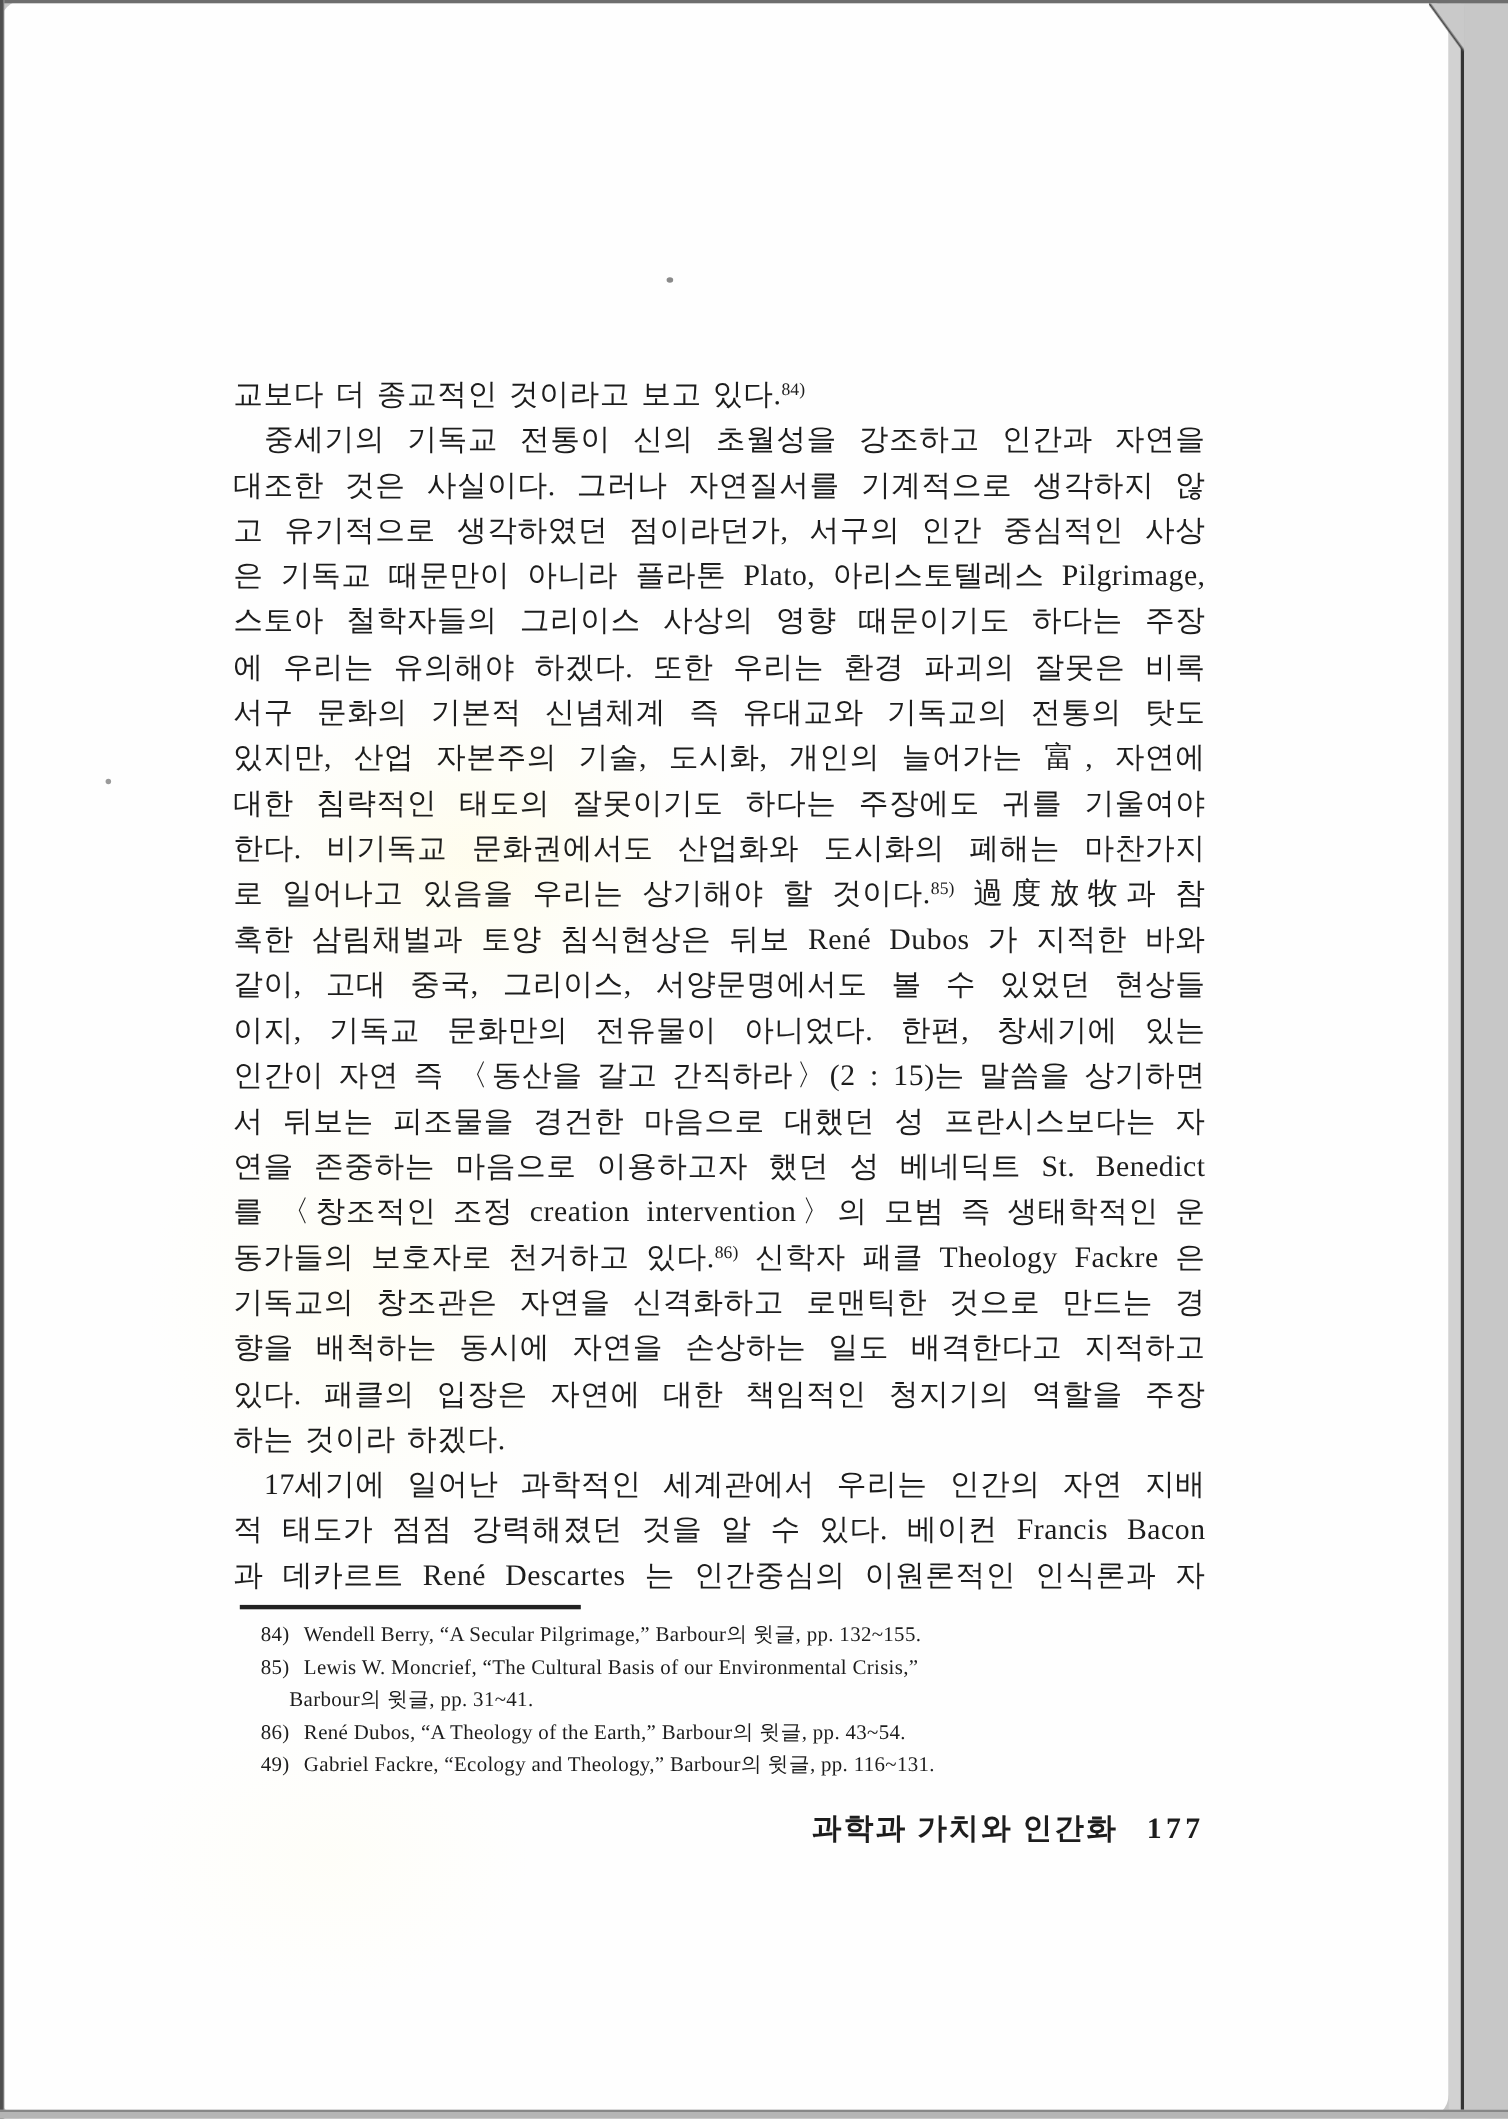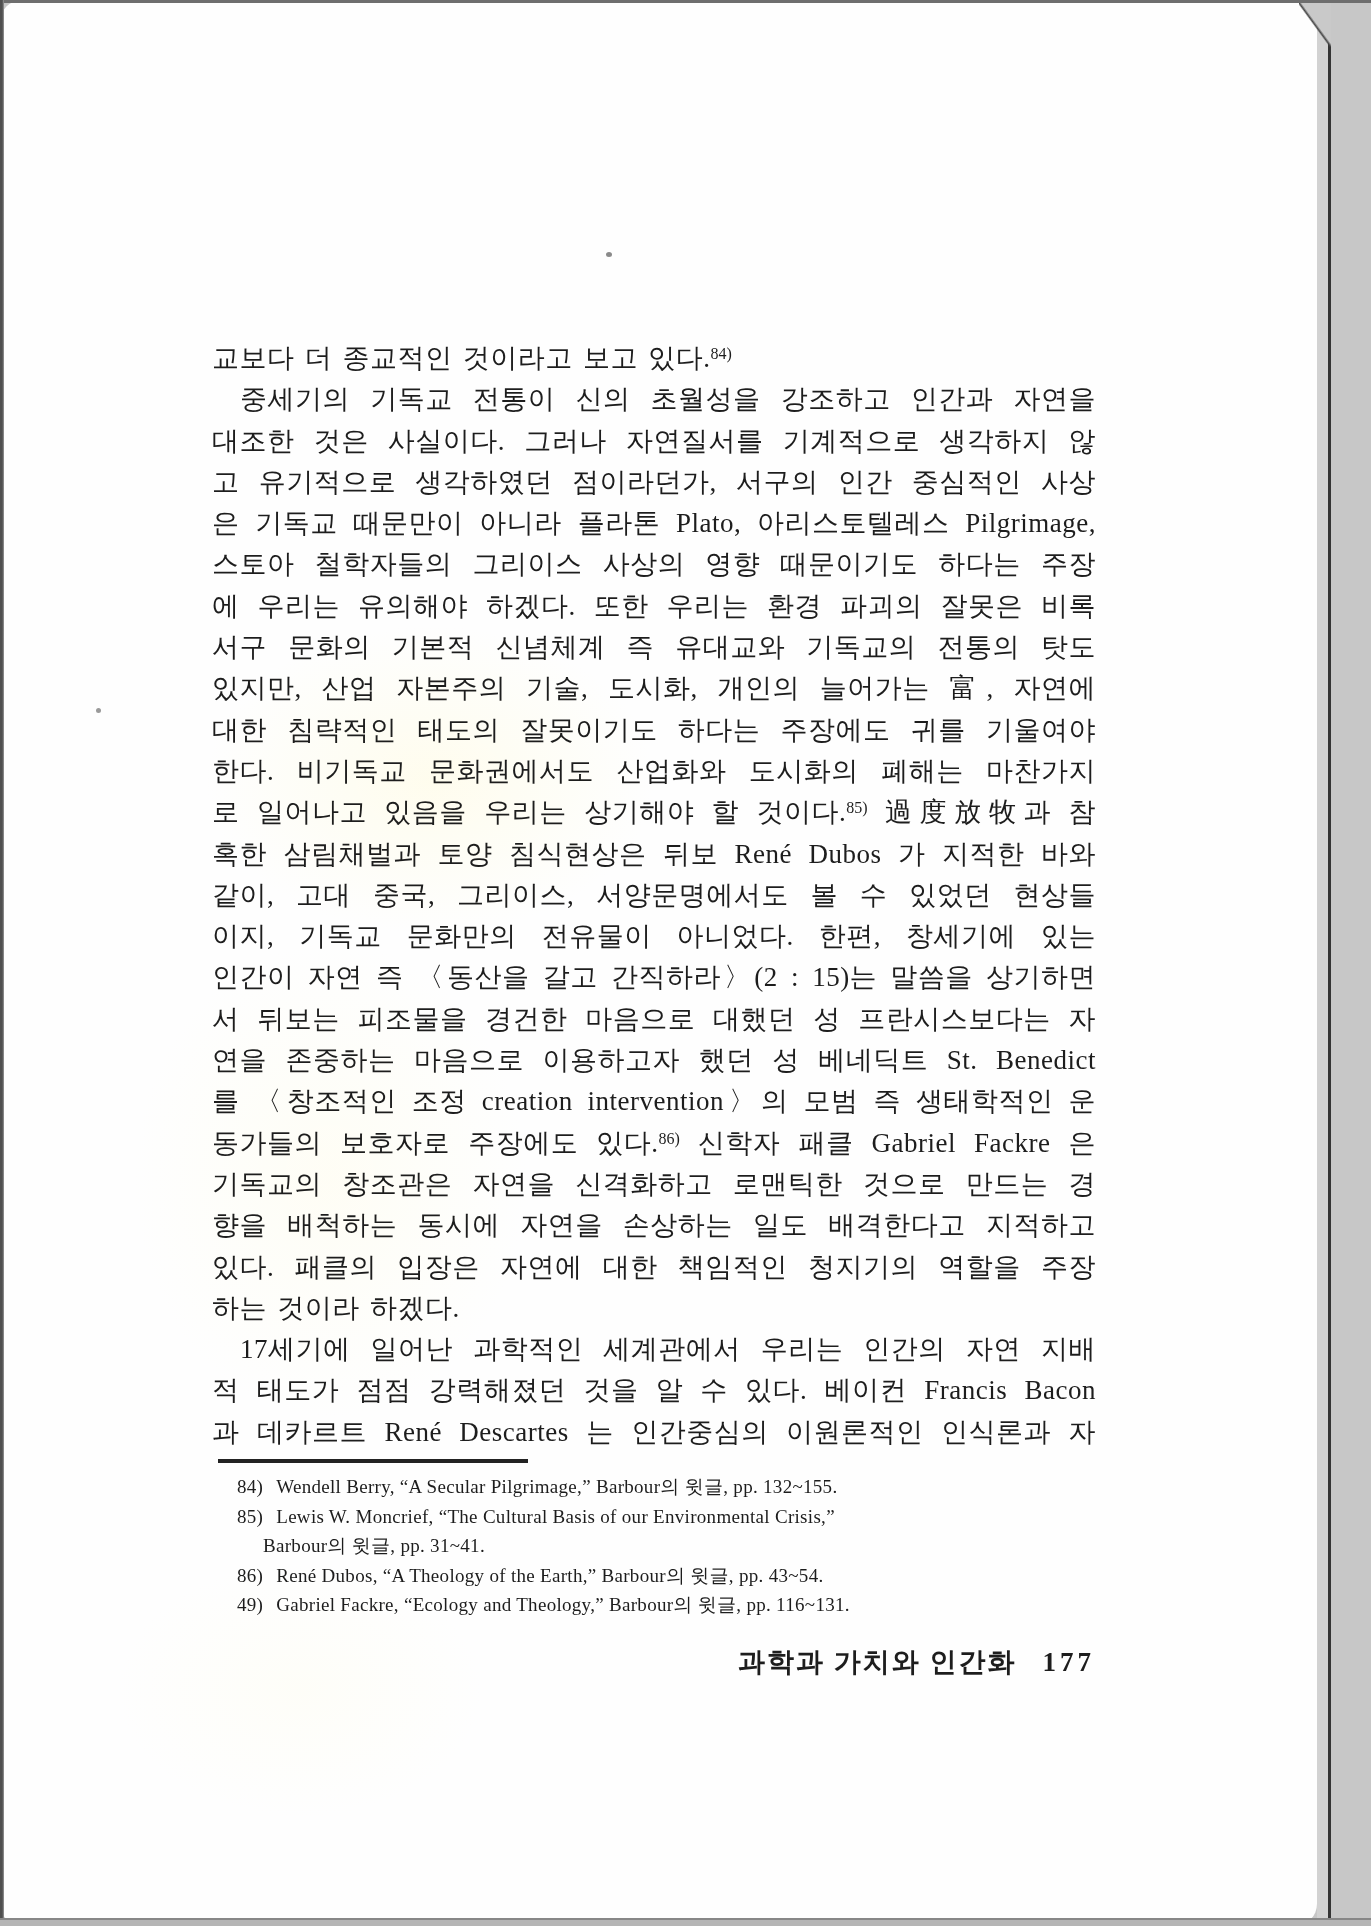--- a/index.html
+++ b/index.html
@@ -81,21 +81,21 @@
       <div class="bline"><span>대한 침략적인 태도의 잘못이기도 하다는 주장에도 귀를 기울여야</span></div>
       <div class="bline"><span>한다. 비기독교 문화권에서도 산업화와 도시화의 폐해는 마찬가지</span></div>
       <div class="bline"><span>로 일어나고 있음을 우리는 상기해야 할 것이다.</span><sup>85)</sup><span> 過度放牧과 참</span></div>
       <div class="bline"><span>혹한 삼림채벌과 토양 침식현상은 뒤보 René Dubos 가 지적한 바와</span></div>
       <div class="bline"><span>같이, 고대 중국, 그리이스, 서양문명에서도 볼 수 있었던 현상들</span></div>
       <div class="bline"><span>이지, 기독교 문화만의 전유물이 아니었다. 한편, 창세기에 있는</span></div>
       <div class="bline"><span>인간이 자연 즉 〈동산을 갈고 간직하라〉(2 : 15)는 말씀을 상기하면</span></div>
       <div class="bline"><span>서 뒤보는 피조물을 경건한 마음으로 대했던 성 프란시스보다는 자</span></div>
       <div class="bline"><span>연을 존중하는 마음으로 이용하고자 했던 성 베네딕트 St. Benedict</span></div>
       <div class="bline"><span>를 〈창조적인 조정 creation intervention〉의 모범 즉 생태학적인 운</span></div>
-      <div class="bline"><span>동가들의 보호자로 주장에도 있다.</span><sup>86)</sup><span> 신학자 패클 Gabriel Fackre 은</span></div>
+      <div class="bline"><span>동가들의 보호자로 천거하고 있다.</span><sup>86)</sup><span> 신학자 패클 Theology Fackre 은</span></div>
       <div class="bline"><span>기독교의 창조관은 자연을 신격화하고 로맨틱한 것으로 만드는 경</span></div>
       <div class="bline"><span>향을 배척하는 동시에 자연을 손상하는 일도 배격한다고 지적하고</span></div>
       <div class="bline"><span>있다. 패클의 입장은 자연에 대한 책임적인 청지기의 역할을 주장</span></div>
       <div class="bline nojust"><span>하는 것이라 하겠다.</span></div>
       <div class="bline ind"><span>17세기에 일어난 과학적인 세계관에서 우리는 인간의 자연 지배</span></div>
       <div class="bline"><span>적 태도가 점점 강력해졌던 것을 알 수 있다. 베이컨 Francis Bacon</span></div>
       <div class="bline"><span>과 데카르트 René Descartes 는 인간중심의 이원론적인 인식론과 자</span></div>
     </div>
 
   <div class="fn-separator"></div>

